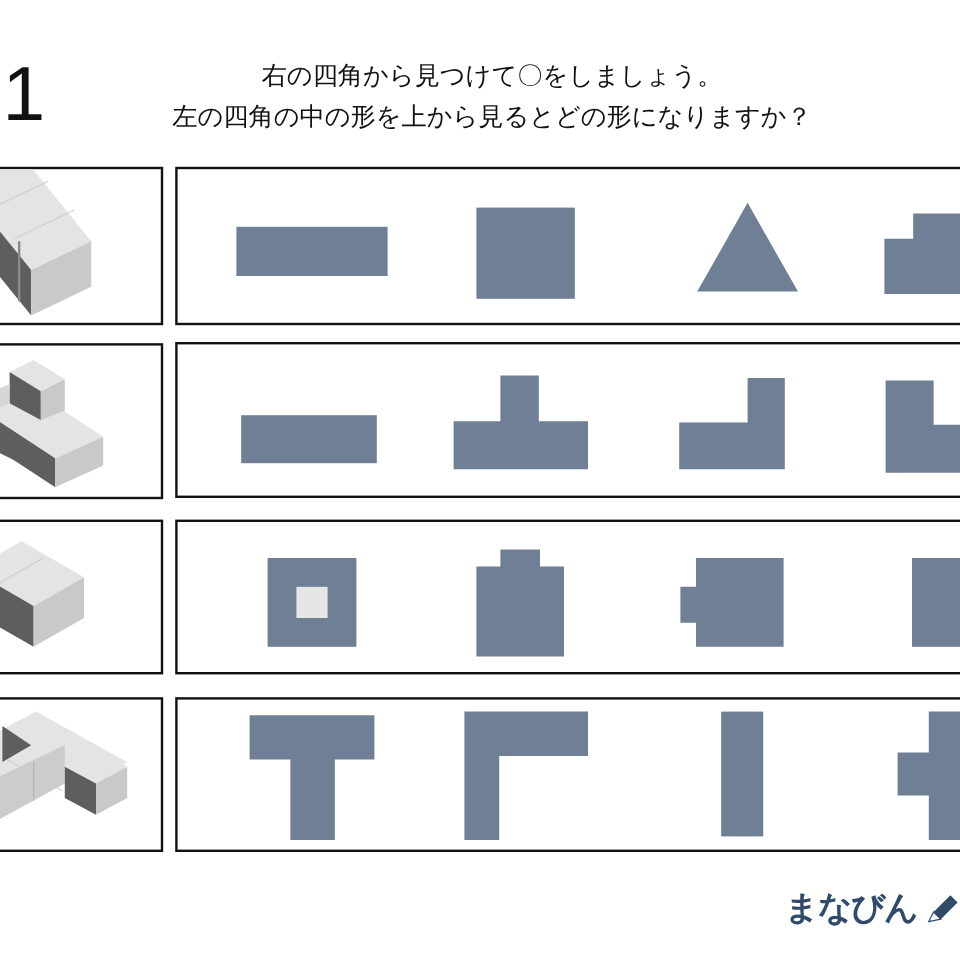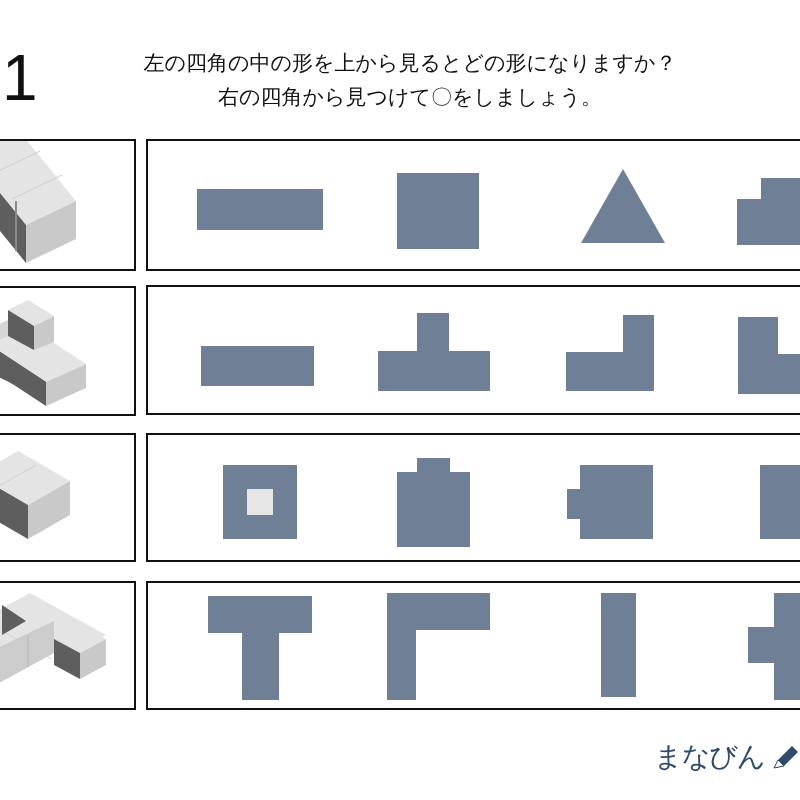--- a/index.html
+++ b/index.html
@@ -7,31 +7,31 @@
          font-family: "DejaVu Sans", sans-serif; color:#111; }
   .qnum { position:absolute; left:2px; top:46px; font-size:64px; line-height:64px;
           font-family:"Liberation Sans", sans-serif; font-weight:400; color:#111; }
   .instr { position:absolute; left:60px; top:46px; width:700px; text-align:center;
            font-size:21px; line-height:34px; color:#111; }
   .instr div { white-space:nowrap; }
   .box { position:absolute; border:2px solid #111; box-sizing:border-box; background:#fff; overflow:hidden; }
   .lbox { left:-6px; width:142px; }
   .rbox { left:146px; width:664px; }
   svg { position:absolute; left:0; top:0; display:block; }
-  .logo { position:absolute; left:654px; top:738px; font-size:28px; font-weight:normal;
+  .logo { position:absolute; left:654px; top:738px; font-size:28px; font-weight:bold;
           color:#2f4a6b; font-family:"DejaVu Sans", sans-serif; letter-spacing:-1px; }
   .pencil { position:absolute; left:770px; top:742px; }
 </style>
 </head>
 <body>
 
 <div class="qnum">1</div>
 <div class="instr">
+  <div>右の四角から見つけて〇をしましょう。</div>
   <div>左の四角の中の形を上から見るとどの形になりますか？</div>
-  <div>右の四角から見つけて〇をしましょう。</div>
 </div>
 
 <div class="box lbox" style="top:139px;height:132px;">
   <svg width="142" height="132">
 
     <polygon points="-30,10 20,-14 80,60 30,84" fill="#e4e4e4"></polygon>
     <line x1="-6" y1="34" x2="44" y2="10" stroke="#cfcfcf"></line>
     <line x1="16" y1="58" x2="66" y2="34" stroke="#cfcfcf"></line>
     <polygon points="-30,10 30,84 30,122 -30,48" fill="#5e5e5e"></polygon>
     <line x1="20" y1="60" x2="20" y2="110" stroke="#8a8a8a" stroke-width="2"></line>

